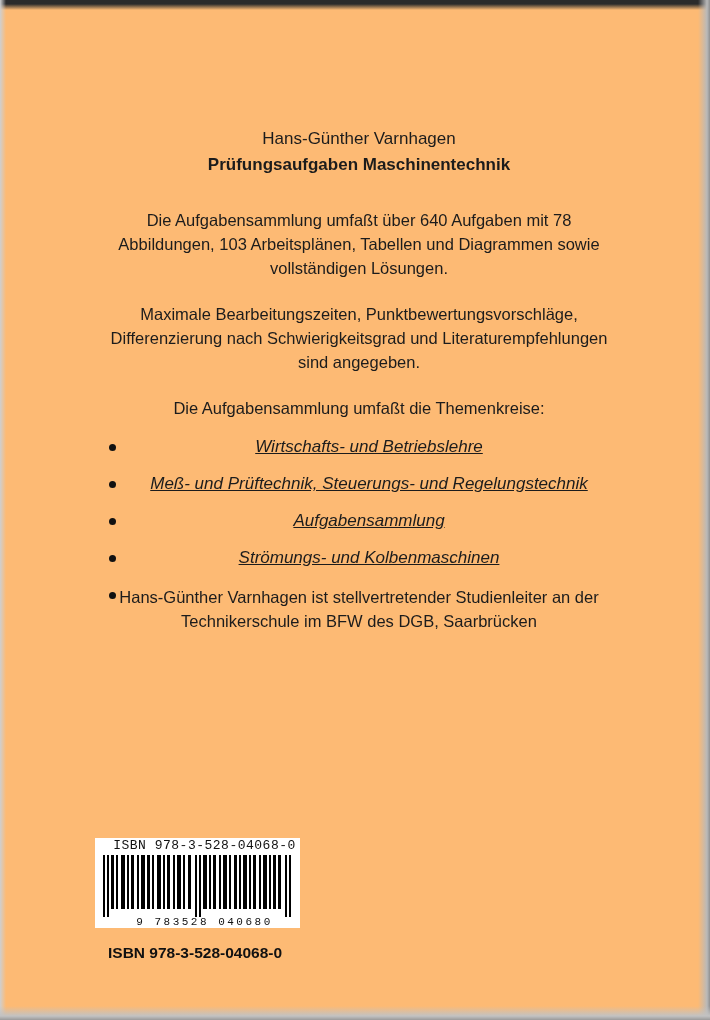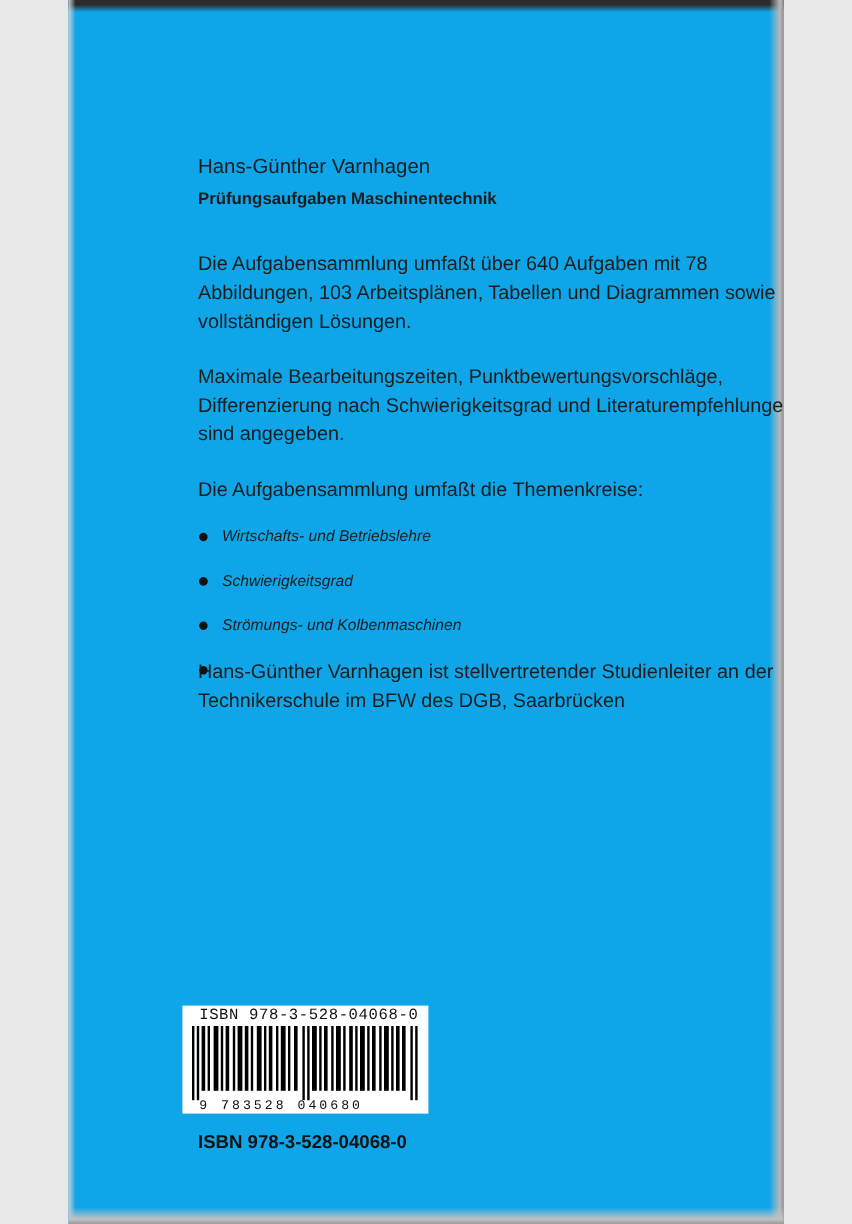--- a/index.html
+++ b/index.html
@@ -1,26 +1,27 @@
 <!DOCTYPE html>
 <html><head>
 <meta charset="utf-8">
 <style>
   * { margin: 0; padding: 0; box-sizing: border-box; }
   html, body { background: #e8e8e8; }
   body { font-family: "Liberation Sans", sans-serif; }
 
   .page {
     position: relative;
-    width: 596px;
+    width: 710px;
     height: 1020px;
-    background: #0ea5e9;
+    background: #fdba74;
     color: #1c1c1c;
     overflow: hidden;
     margin: 0 auto;
+    text-align: center;
   }
 
   
   .edge-top {
     position: absolute; top: 0; left: 0; right: 0; height: 10px;
     background: linear-gradient(to bottom, #2b2b2b 0, #2b2b2b 4px, rgba(43,43,43,0) 10px);
   }
   .edge-right {
     position: absolute; top: 0; right: 0; bottom: 0; width: 12px;
     background: linear-gradient(to right, rgba(150,150,150,0) 0, #b9b9b9 9px, #8f8f8f 12px);
@@ -40,43 +41,44 @@
     left: 108px;
     width: 502px;
   }
 
   .author {
     font-size: 17px;
     line-height: 26px;
     font-weight: 400;
   }
   .title {
-    font-size: 14px;
+    font-size: 17px;
     line-height: 26px;
     font-weight: 700;
     margin-bottom: 30px;
   }
 
   .para {
     font-size: 16.5px;
     line-height: 24px;
     margin-top: 22px;
   }
 
   .topics {
     list-style: none;
     margin-top: 8px;
   }
   .topics li {
     position: relative;
     padding-left: 20px;
     font-style: italic;
-    font-size: 13px;
+    font-size: 17px;
     line-height: 20px;
     margin-top: 17px;
+    text-decoration: underline;
   }
   .bullet {
     position: absolute;
     left: 1px;
     top: 7px;
     width: 7px;
     height: 7px;
     border-radius: 50%;
     background: #111;
     display: block;
@@ -143,24 +145,25 @@
     <p class="para">Maximale Bearbeitungszeiten, Punktbewertungsvorschläge, Differenzierung nach Schwierigkeitsgrad und Literaturempfehlungen sind angegeben.</p>
     <p class="para">Die Aufgabensammlung umfaßt die Themenkreise:</p>
 
     <ul class="topics">
       <li>
         <span class="bullet"></span>
         <span>Wirtschafts- und Betriebslehre</span>
       </li>
       <li>
         <span class="bullet"></span>
-      </li>
-      <li>
-        <span class="bullet"></span>
-        <span>Schwierigkeitsgrad</span>
+        <span>Meß- und Prüftechnik, Steuerungs- und Regelungstechnik</span>
+      </li>
+      <li>
+        <span class="bullet"></span>
+        <span>Aufgabensammlung</span>
       </li>
       <li>
         <span class="bullet"></span>
         <span>Strömungs- und Kolbenmaschinen</span>
       </li>
       <li>
         <span class="bullet"></span>
       </li>
     </ul>
 

